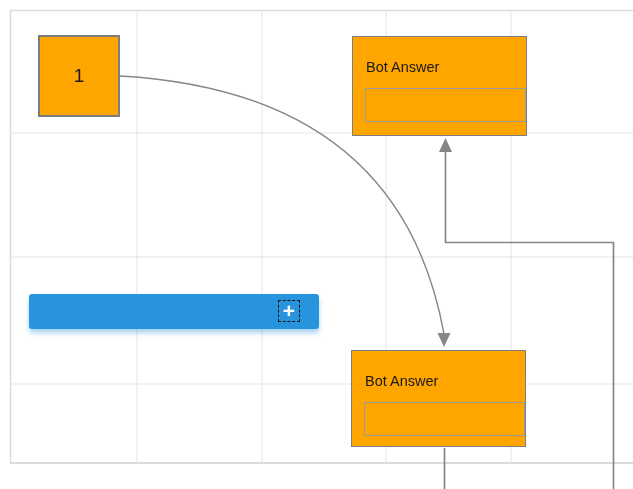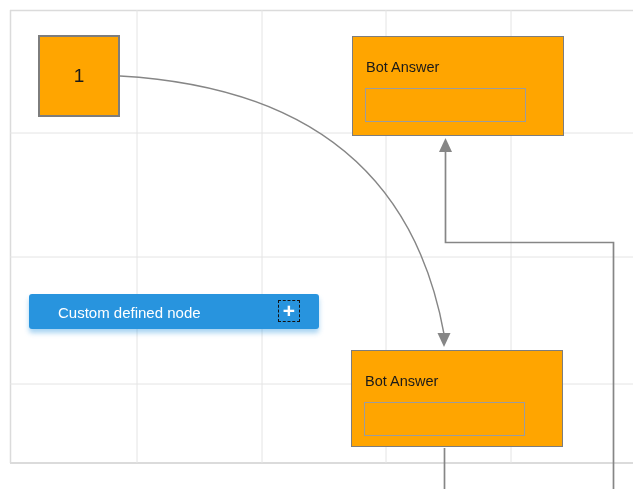--- a/index.html
+++ b/index.html
@@ -36,21 +36,21 @@
     left: 38px; top: 35px;
     width: 82px; height: 82px;
     background: var(--node-orange, #FFA500);
     border: 2px solid var(--node-border, #7d7d7d);
     display: flex; align-items: center; justify-content: center;
     font-size: 19px;
     color: var(--label-dark, #1a1a1a);
   }
 
   .bot-node {
-    width: 212px;
+    width: 175px;
     background: var(--node-orange, #FFA500);
     border: 1.5px solid var(--node-border, #7d7d7d);
   }
   #bot-node-top { left: 352px; top: 36px; height: 100px; }
   #bot-node-bottom { left: 351px; top: 350px; height: 97px; }
   .bot-title {
     position: absolute;
     left: 13px; top: 22px;
     font-size: 14.5px;
     color: var(--label-dark, #1a1a1a);
@@ -143,19 +143,18 @@
     <span class="bot-title">Bot Answer</span>
     <div class="bot-inner-box"></div>
   </div>
 
   <div id="bot-node-bottom" class="node bot-node">
     <span class="bot-title">Bot Answer</span>
     <div class="bot-inner-box"></div>
   </div>
 
   <div id="custom-node" class="node">
-    <span class="custom-label">Custom defined node</span>
     <div class="plus-button">
       <span class="plus-glyph">+</span>
     </div>
   </div>
 
 </div>
 
 </body></html>

